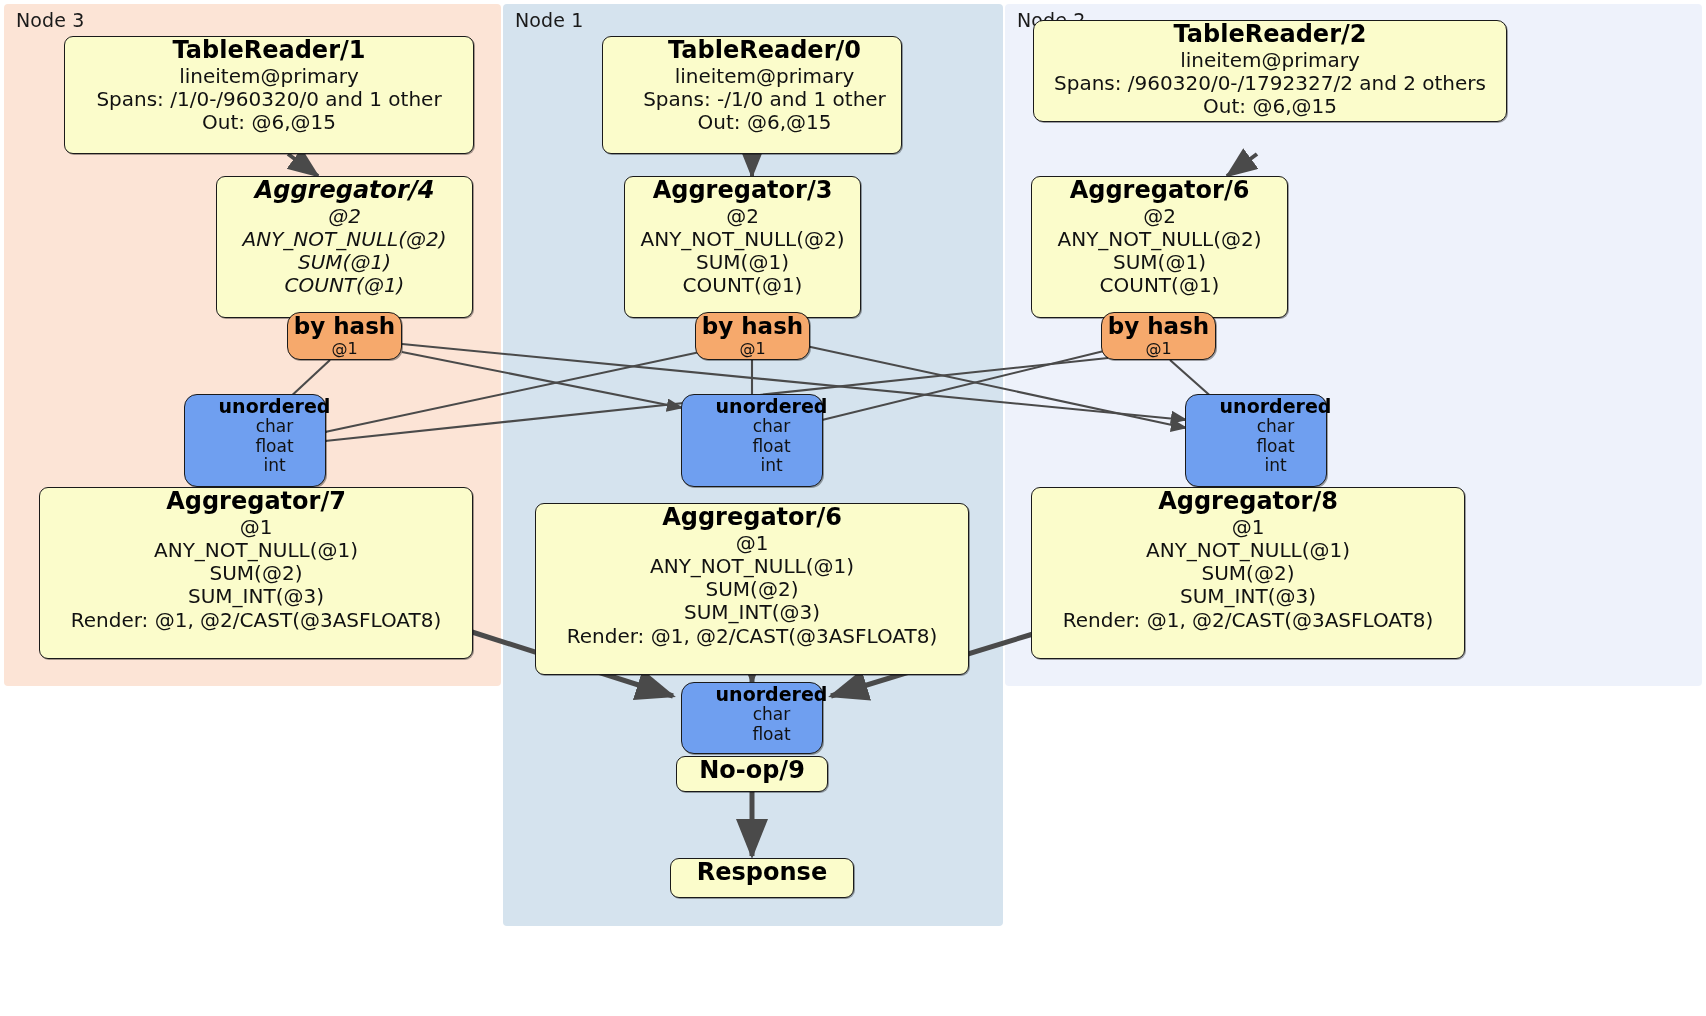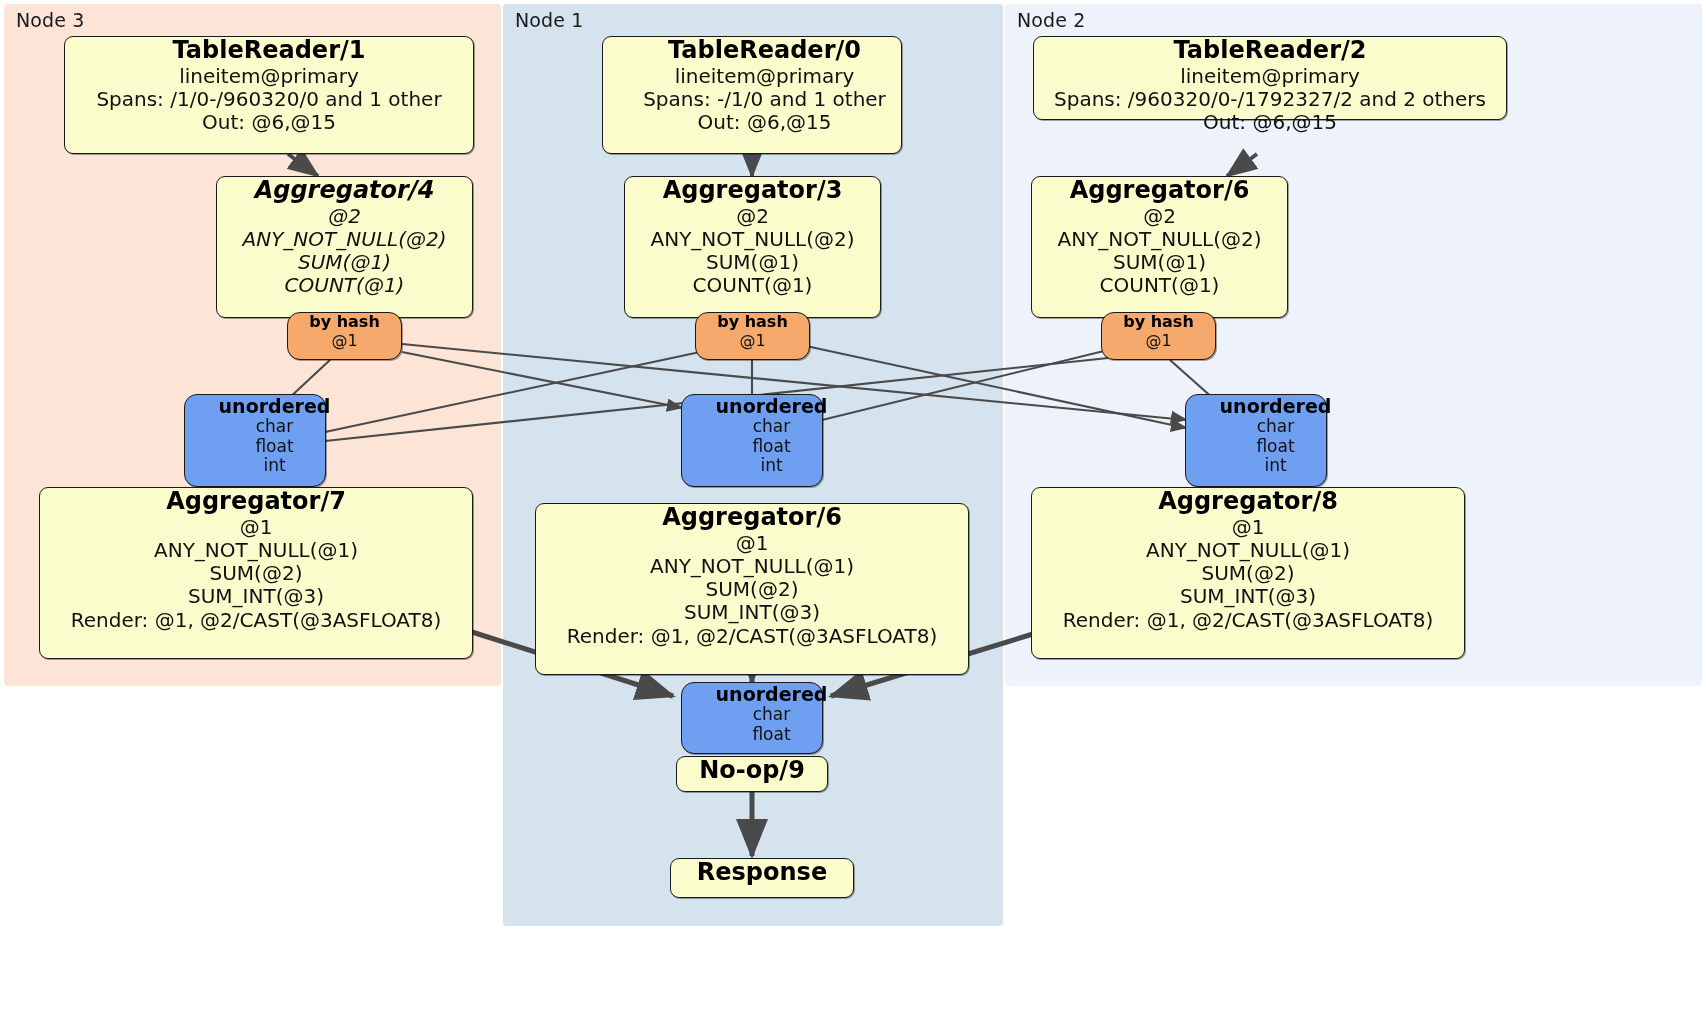--- a/index.html
+++ b/index.html
@@ -24,21 +24,21 @@
   .proc{background:#fbfccb;border-radius:9px;
         box-shadow:1px 1px 0 rgba(0,0,0,.35);}
   .router{background:#f6a96c;border-radius:13px;
           box-shadow:1px 1px 0 rgba(0,0,0,.35);}
   .sync{background:#6f9ff0;border-radius:13px;
         box-shadow:1px 1px 0 rgba(0,0,0,.35);padding-left:39px;}
 
   .b-title{font-weight:bold;font-size:24px;line-height:1.16;color:#000;}
   .b-line{font-size:20px;line-height:1.16;color:#111;white-space:nowrap;}
 
-  .router .b-title{font-size:16px;}
+  .router .b-title{font-size:23px;}
   .router .b-line{font-size:16px;}
   .sync .b-title{font-size:19px;}
   .sync .b-line{font-size:17px;}
 
   .compact .b-title{font-size:24px;}
 </style>
 </head>
 <body>
 
 <div id="stage">
@@ -108,36 +108,36 @@
     <div class="b-line">Out: @6,@15</div>
   </div>
 
   <div class="box proc" style="left:602px;top:36px;width:300px;height:118px;padding-left:25px;">
     <div class="b-title">TableReader/0</div>
     <div class="b-line">lineitem@primary</div>
     <div class="b-line">Spans: -/1/0 and 1 other</div>
     <div class="b-line">Out: @6,@15</div>
   </div>
 
-  <div class="box proc" style="left:1033px;top:36px;width:474px;height:84px;">
+  <div class="box proc" style="left:1033px;top:20px;width:474px;height:102px;border-radius:10px;">
     <div class="b-title">TableReader/2</div>
     <div class="b-line">lineitem@primary</div>
     <div class="b-line">Spans: /960320/0-/1792327/2 and 2 others</div>
     <div class="b-line">Out: @6,@15</div>
   </div>
 
   <div class="box proc" style="left:216px;top:176px;width:257px;height:142px;font-style:italic;">
     <div class="b-title">Aggregator/4</div>
     <div class="b-line">@2</div>
     <div class="b-line">ANY_NOT_NULL(@2)</div>
     <div class="b-line">SUM(@1)</div>
     <div class="b-line">COUNT(@1)</div>
   </div>
 
-  <div class="box proc" style="left:624px;top:176px;width:257px;height:142px;">
+  <div class="box proc" style="left:624px;top:176px;width:237px;height:142px;">
     <div class="b-title">Aggregator/3</div>
     <div class="b-line">@2</div>
     <div class="b-line">ANY_NOT_NULL(@2)</div>
     <div class="b-line">SUM(@1)</div>
     <div class="b-line">COUNT(@1)</div>
   </div>
 
   <div class="box proc" style="left:1031px;top:176px;width:257px;height:142px;">
     <div class="b-title">Aggregator/6</div>
     <div class="b-line">@2</div>

